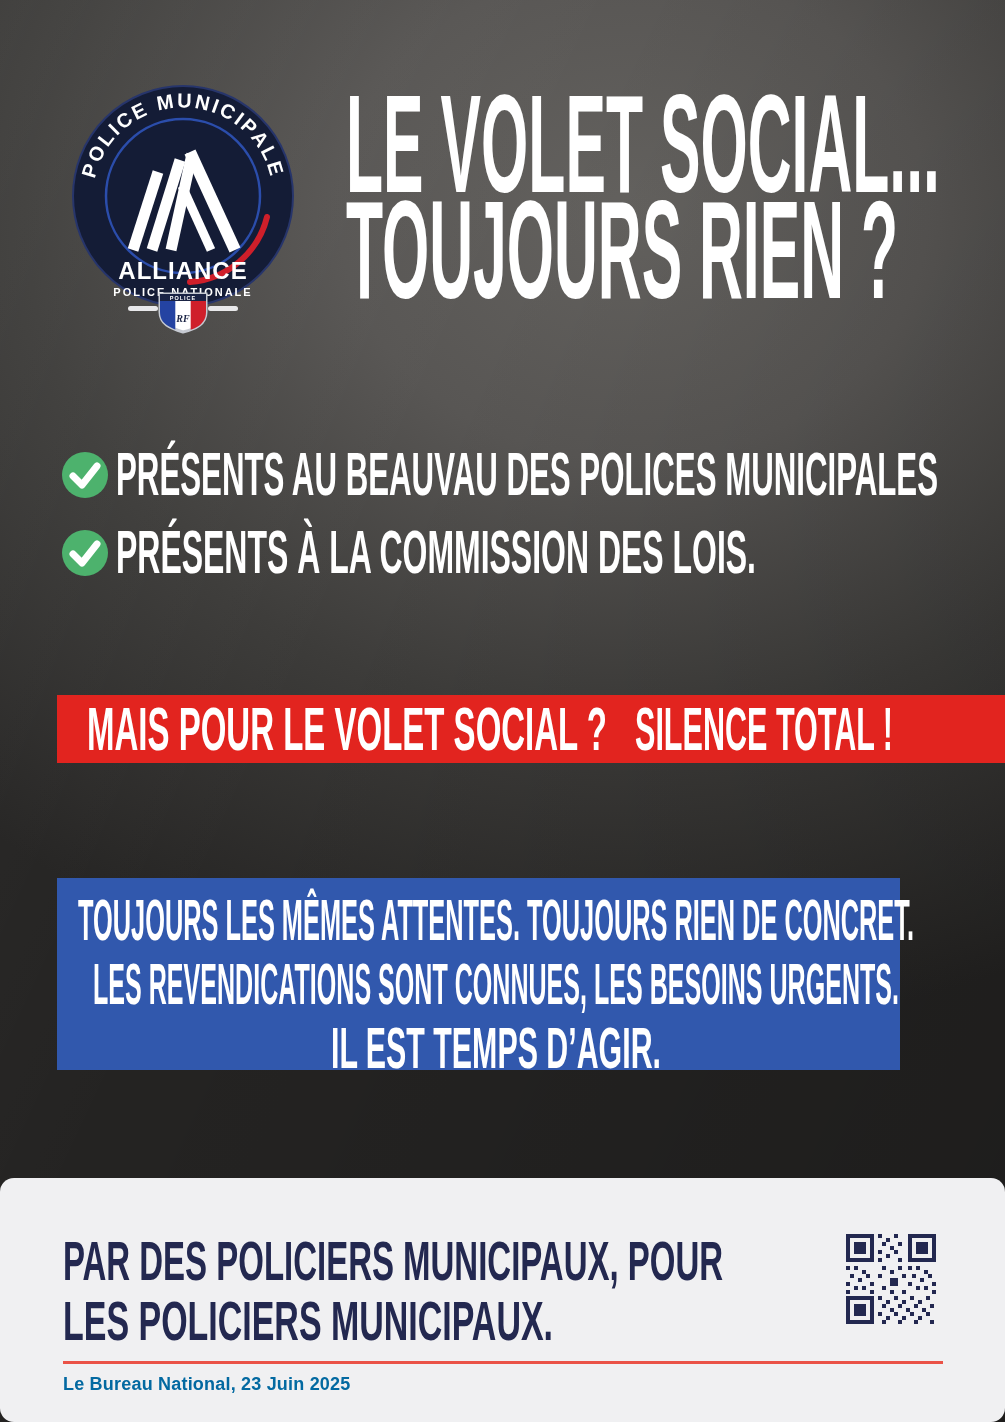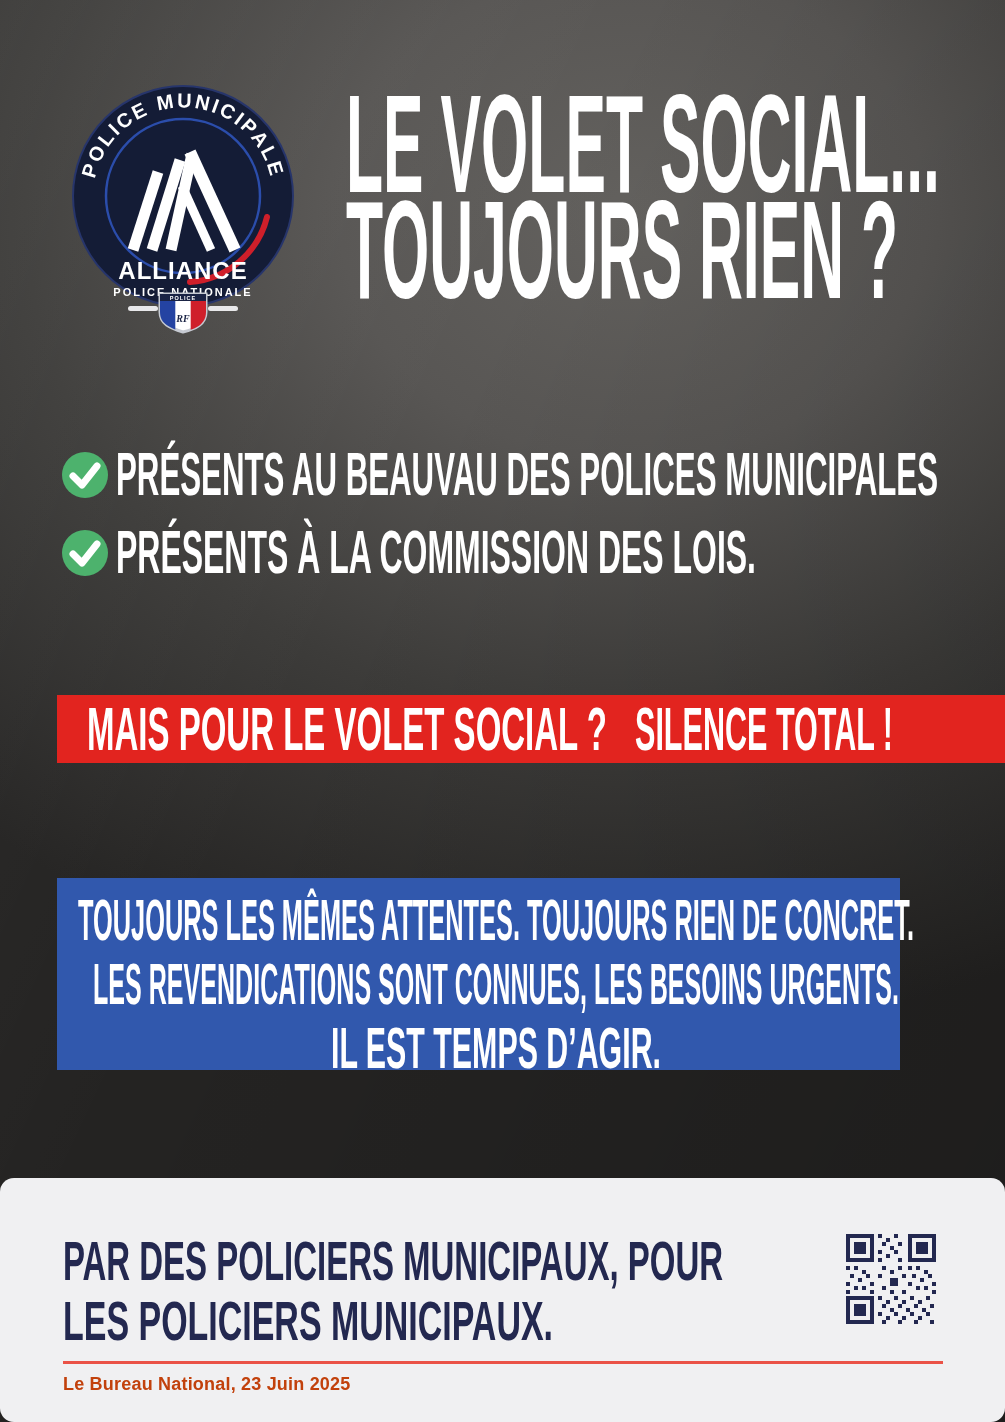--- a/index.html
+++ b/index.html
@@ -20,21 +20,21 @@
   .headline{left:346px;top:86px;}
   .check-icon{width:46px;height:46px;border-radius:50%;background:#4db26d;left:62px;}
   .check-icon.row1{top:452px;} .check-icon.row2{top:530px;}
   .check-text.row1{left:116px;top:450px;} .check-text.row2{left:116px;top:528px;}
   .red-banner{left:57px;top:695px;width:996px;height:68px;background:#e2241f;}
   .blue-banner{left:57px;top:878px;width:843px;height:192px;background:#3158ad;}
   .footer{left:0;top:1178px;width:1005px;height:244px;background:#f0f0f2;border-radius:14px;}
   .footer-heading{left:63px;top:1240px;}
   .qr{left:846px;top:1234px;}
   .rule{left:63px;top:1361px;width:880px;height:3px;background:#ea5247;}
-  .signature{left:63px;top:1374px;font-size:18px;font-weight:bold;color:#c2410c;letter-spacing:0.2px;}
+  .signature{left:63px;top:1374px;font-size:18px;font-weight:bold;color:#0369a1;letter-spacing:0.2px;}
 </style>
 </head>
 <body>
 
 <div class="poster">
 
   <svg class="abs badge" width="226" height="252" viewBox="0 0 226 252">
     <circle cx="113" cy="112" r="110" fill="#141c36" stroke="#27356b" stroke-width="2"></circle>
     <path id="ringArc" d="M 28,143 A 90,90 0 1 1 198,143" fill="none"></path>
     <text font-size="20" font-weight="bold" fill="#ffffff" letter-spacing="2.5" text-anchor="middle">

